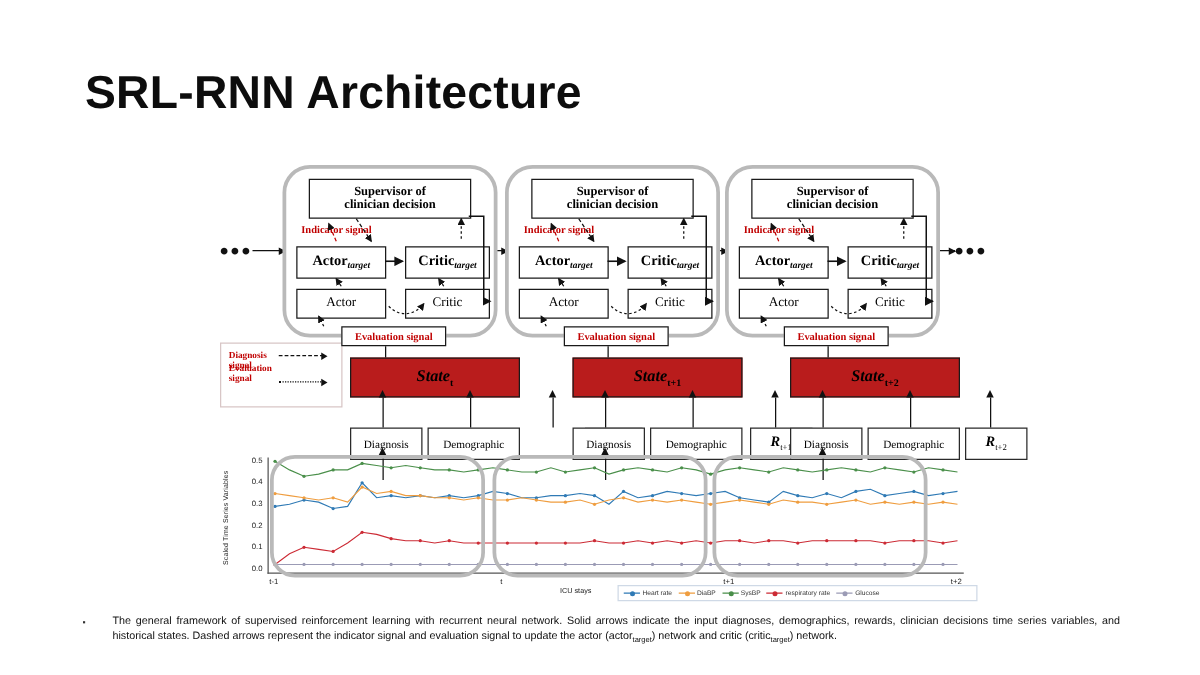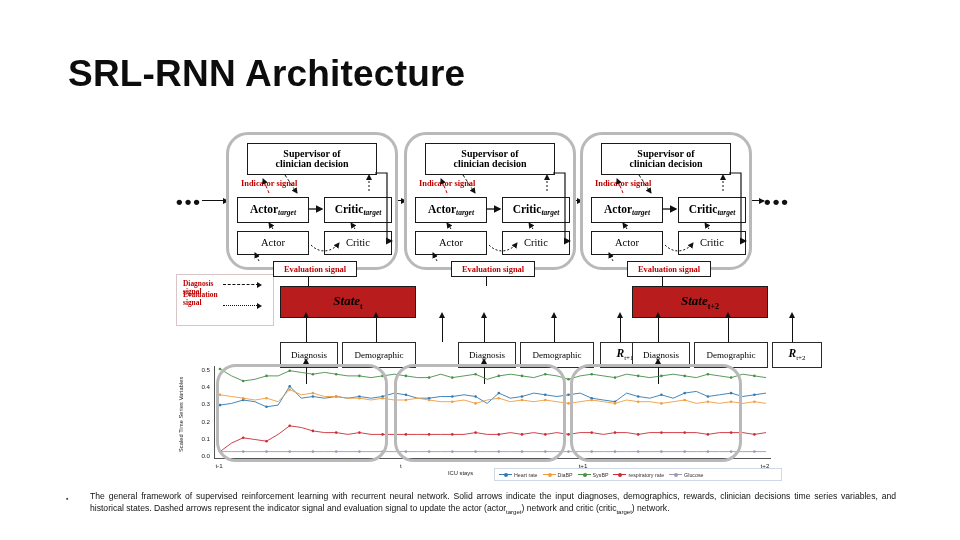--- a/index.html
+++ b/index.html
@@ -278,20 +278,23 @@
       <div class="sig-line dash"></div>
       <div class="sig-row r2">
         <span>Evaluation</span><br>
         <span>signal</span>
       </div>
       <div class="sig-line dot"></div>
     </div>
 
     <div class="state-bx s1">
       <span><span>State</span><sub>t</sub></span>
+    </div>
+    <div class="state-bx s2">
+      <span><span>State</span><sub>t+1</sub></span>
     </div>
     <div class="state-bx s3">
       <span><span>State</span><sub>t+2</sub></span>
     </div>
 
     <div class="vline" style="left:132px;top:140px;height:18px;"></div>
     <div class="vline" style="left:310px;top:140px;height:18px;"></div>
     <div class="vline" style="left:486px;top:140px;height:18px;"></div>
 
     <div class="feat" style="left:104px;width:56px;">Diagnosis</div>

